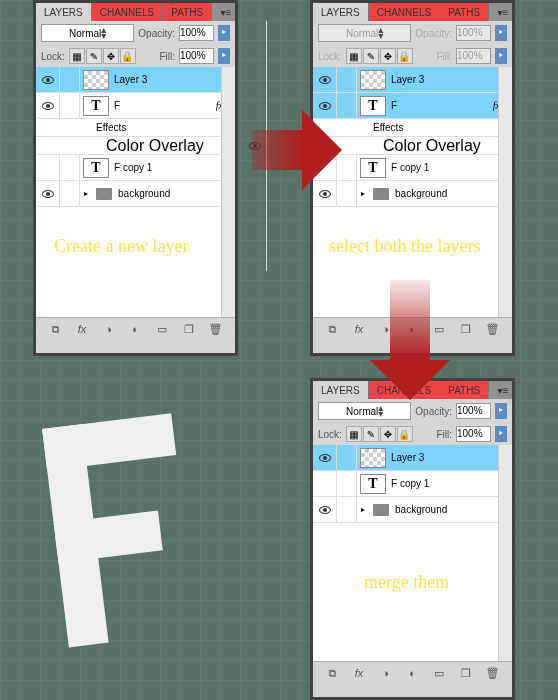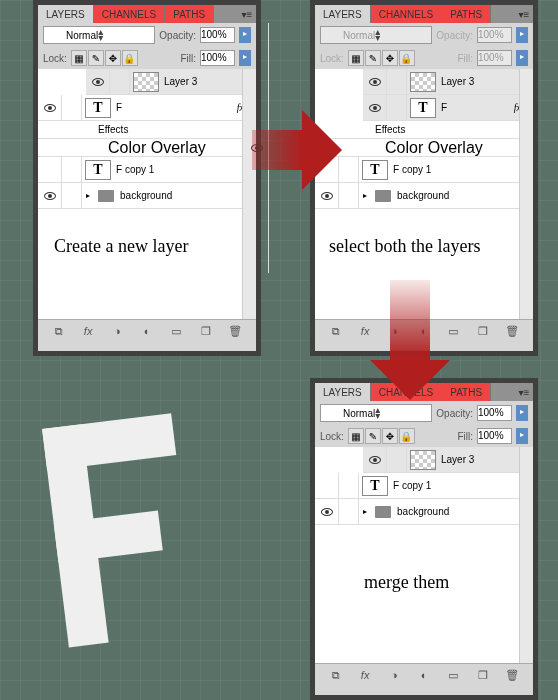--- a/index.html
+++ b/index.html
@@ -10,23 +10,23 @@
   background-image: 
     linear-gradient(rgba(255,255,255,0.05) 1px, transparent 1px),
     linear-gradient(90deg, rgba(255,255,255,0.05) 1px, transparent 1px);
   background-size: 20px 20px;
   font-family: Tahoma, Arial, sans-serif;
   font-size: 10px;
   position: relative;
 }
 .panel {
   position: absolute;
-  width: 228px;
+  width: 205px;
   background: #d6d6d6;
-  border: 5px solid #404040;
+  border: 3px solid #404040;
 }
 .tab-bar {
   display: flex;
   background: #919191;
   height: 18px;
   align-items: stretch;
 }
 .tab {
   padding: 2px 8px;
   font-size: 10px;
@@ -55,22 +55,22 @@
   gap: 4px;
   font-size: 10px;
 }
 .blend-select {
   flex: 1;
   height: 18px;
   background: #fff;
   border: 1px solid #999;
   display: flex;
   align-items: center;
-  padding: 0 22px;
-  justify-content: flex-start;
+  padding: 0 12px;
+  justify-content: center;
 }
 .blend-select.disabled { background: #e8e8e8; color: #999; }
 .pct-box {
   width: 35px;
   height: 16px;
   background: #fff;
   border: 1px solid #999;
   text-align: left;
   line-height: 14px;
 }
@@ -99,21 +99,21 @@
   align-items: center;
   justify-content: center;
   font-size: 10px;
 }
 .layer-row {
   display: flex;
   align-items: center;
   height: 26px;
   border-bottom: 1px solid #ddd;
 }
-.layer-row.selected { background: #e5e5e5; margin-left: 48px; }
+.layer-row.selected { background: #7dd3fc; }
 .layer-row.fx-row { height: 18px; font-size: 10px; padding-left: 60px; }
 .layer-row.fx-sub { height: 18px; font-size: 16px; padding-left: 70px; }
 .eye-col {
   width: 24px;
   text-align: center;
   border-right: 1px solid #ddd;
   height: 100%;
   display: flex;
   align-items: center;
   justify-content: center;
@@ -181,21 +181,21 @@
   height: 14px;
   display: flex;
   align-items: center;
   justify-content: center;
   color: #555;
   font-size: 11px;
 }
 .annotation {
   position: absolute;
   font-family: "Comic Sans MS", cursive;
-  color: #000000;
+  color: #fde047;
   font-size: 18px;
 }
 .arrow-right {
   position: absolute;
   left: 252px;
   top: 110px;
   width: 0;
   height: 0;
 }
 .arrow-right::before {

